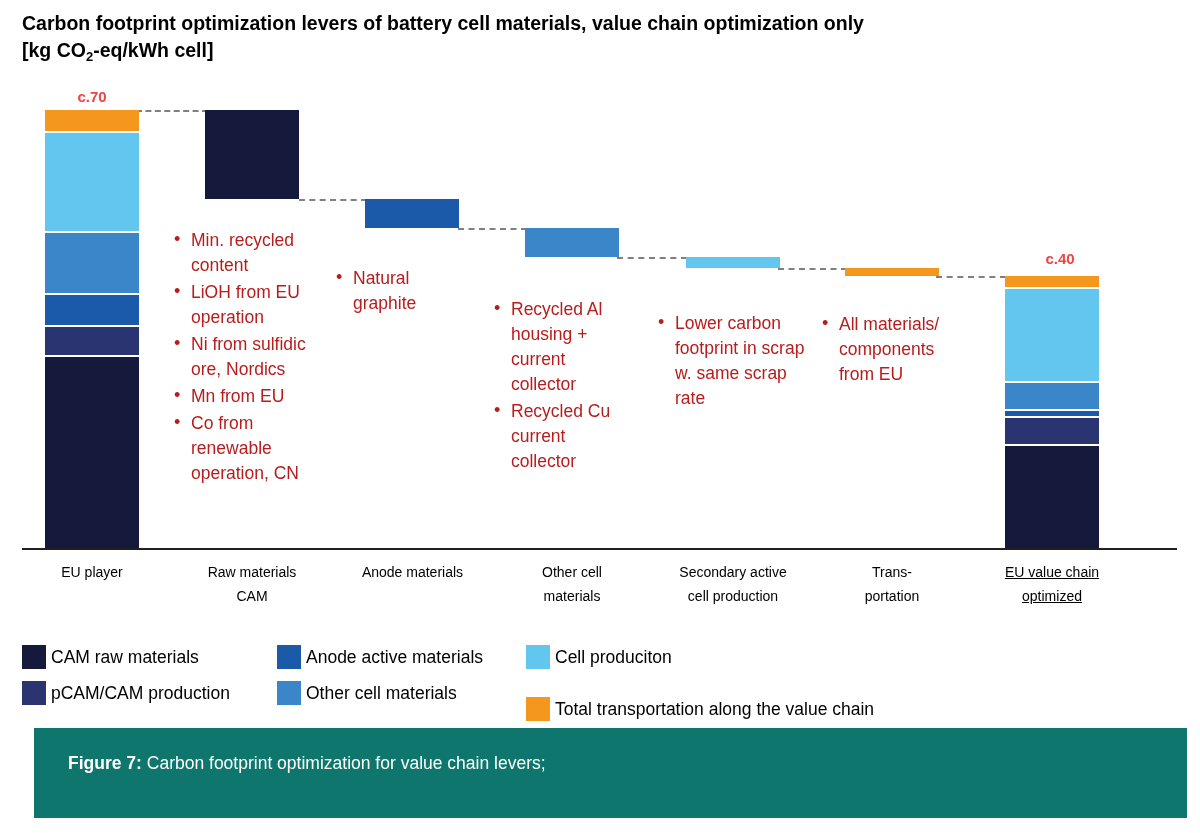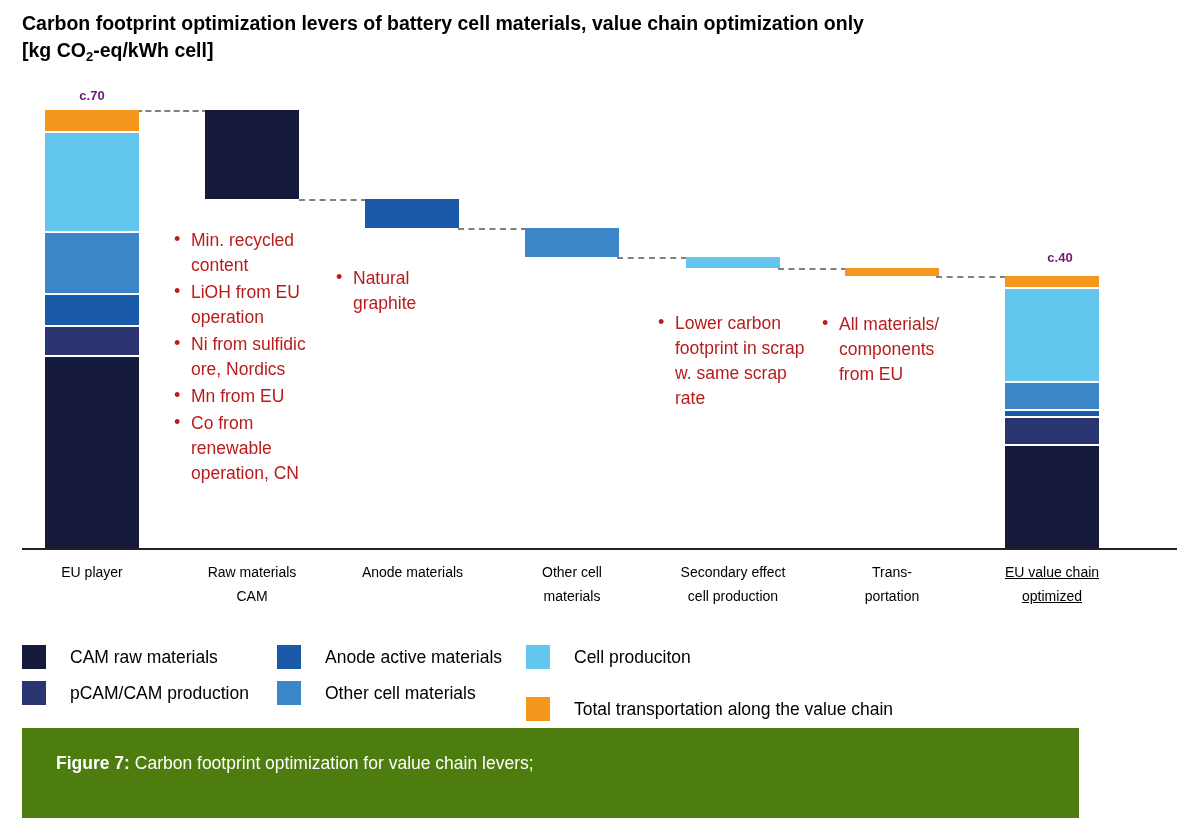--- a/index.html
+++ b/index.html
@@ -19,21 +19,21 @@
   .axis-line{
     position:absolute;left:22px;top:548px;width:1155px;height:2px;
     background:#231f20;
   }
   .bar{position:absolute;}
   .seg{position:absolute;left:0;width:100%;box-sizing:border-box;}
   .connector{
     position:absolute;height:0;border-top:2px dashed #808080;
   }
   .toplabel{
-    position:absolute;font-size:13px;font-weight:bold;color:#701a75;
+    position:absolute;font-size:15px;font-weight:bold;color:#ef4444;
     text-align:center;
   }
 
   
   .bullets{position:absolute;font-size:17.5px;line-height:25px;color:#b91c1c;}
   .bullets ul{margin:0;padding:0;list-style:none;}
   .bullets li{
     position:relative;padding-left:17px;margin-bottom:2px;
   }
   .bullets li::before{
@@ -43,26 +43,26 @@
   
   .xlabel{
     position:absolute;top:560px;font-size:14px;line-height:24px;
     text-align:center;color:#000;
   }
 
   
   .legend{position:absolute;left:22px;top:645px;width:1140px;}
   .legend-row{position:absolute;display:flex;align-items:center;}
   .swatch{width:24px;height:24px;display:inline-block;flex:0 0 24px;}
-  .legend-text{margin-left:24px;font-size:17.5px;color:#000;white-space:nowrap;}
+  .legend-text{margin-left:5px;font-size:17.5px;color:#000;white-space:nowrap;}
 
   
   .footer{
-    position:absolute;left:22px;top:728px;width:1057px;height:90px;
-    background:#4d7c0f;
+    position:absolute;left:34px;top:728px;width:1153px;height:90px;
+    background:#0f766e;
   }
   .footer-inner{
     position:absolute;left:34px;top:22px;color:#ffffff;
     font-size:17.5px;line-height:27px;
   }
   .footer-line1 b{font-weight:bold;}
   .footer-line2{font-style:italic;}
 </style>
 </head>
 <body>
@@ -123,20 +123,26 @@
       <li>Co from renewable operation, CN</li>
     </ul>
   </div>
 
   <div class="bullets" style="left:336px;top:266px;width:130px;">
     <ul>
       <li>Natural graphite</li>
     </ul>
   </div>
 
+  <div class="bullets" style="left:494px;top:297px;width:140px;">
+    <ul>
+      <li>Recycled Al housing + current collector</li>
+      <li>Recycled Cu current collector</li>
+    </ul>
+  </div>
 
   <div class="bullets" style="left:822px;top:312px;width:140px;">
     <ul>
       <li>All materials/ components from EU</li>
     </ul>
   </div>
 
   <div class="bullets" style="left:658px;top:311px;width:160px;">
     <ul>
       <li>Lower carbon footprint in scrap w. same scrap rate</li>
@@ -153,21 +159,21 @@
   </div>
   <div class="xlabel" style="left:340px;width:145px;">
     <div>Anode materials</div>
     <div></div>
   </div>
   <div class="xlabel" style="left:502px;width:140px;">
     <div>Other cell</div>
     <div>materials</div>
   </div>
   <div class="xlabel" style="left:648px;width:170px;">
-    <div>Secondary effect</div>
+    <div>Secondary active</div>
     <div>cell production</div>
   </div>
   <div class="xlabel" style="left:822px;width:140px;">
     <div>Trans-</div>
     <div>portation</div>
   </div>
   <div class="xlabel" style="left:982px;width:140px;text-decoration:underline;">
     <div>EU value chain</div>
     <div>optimized</div>
   </div>

